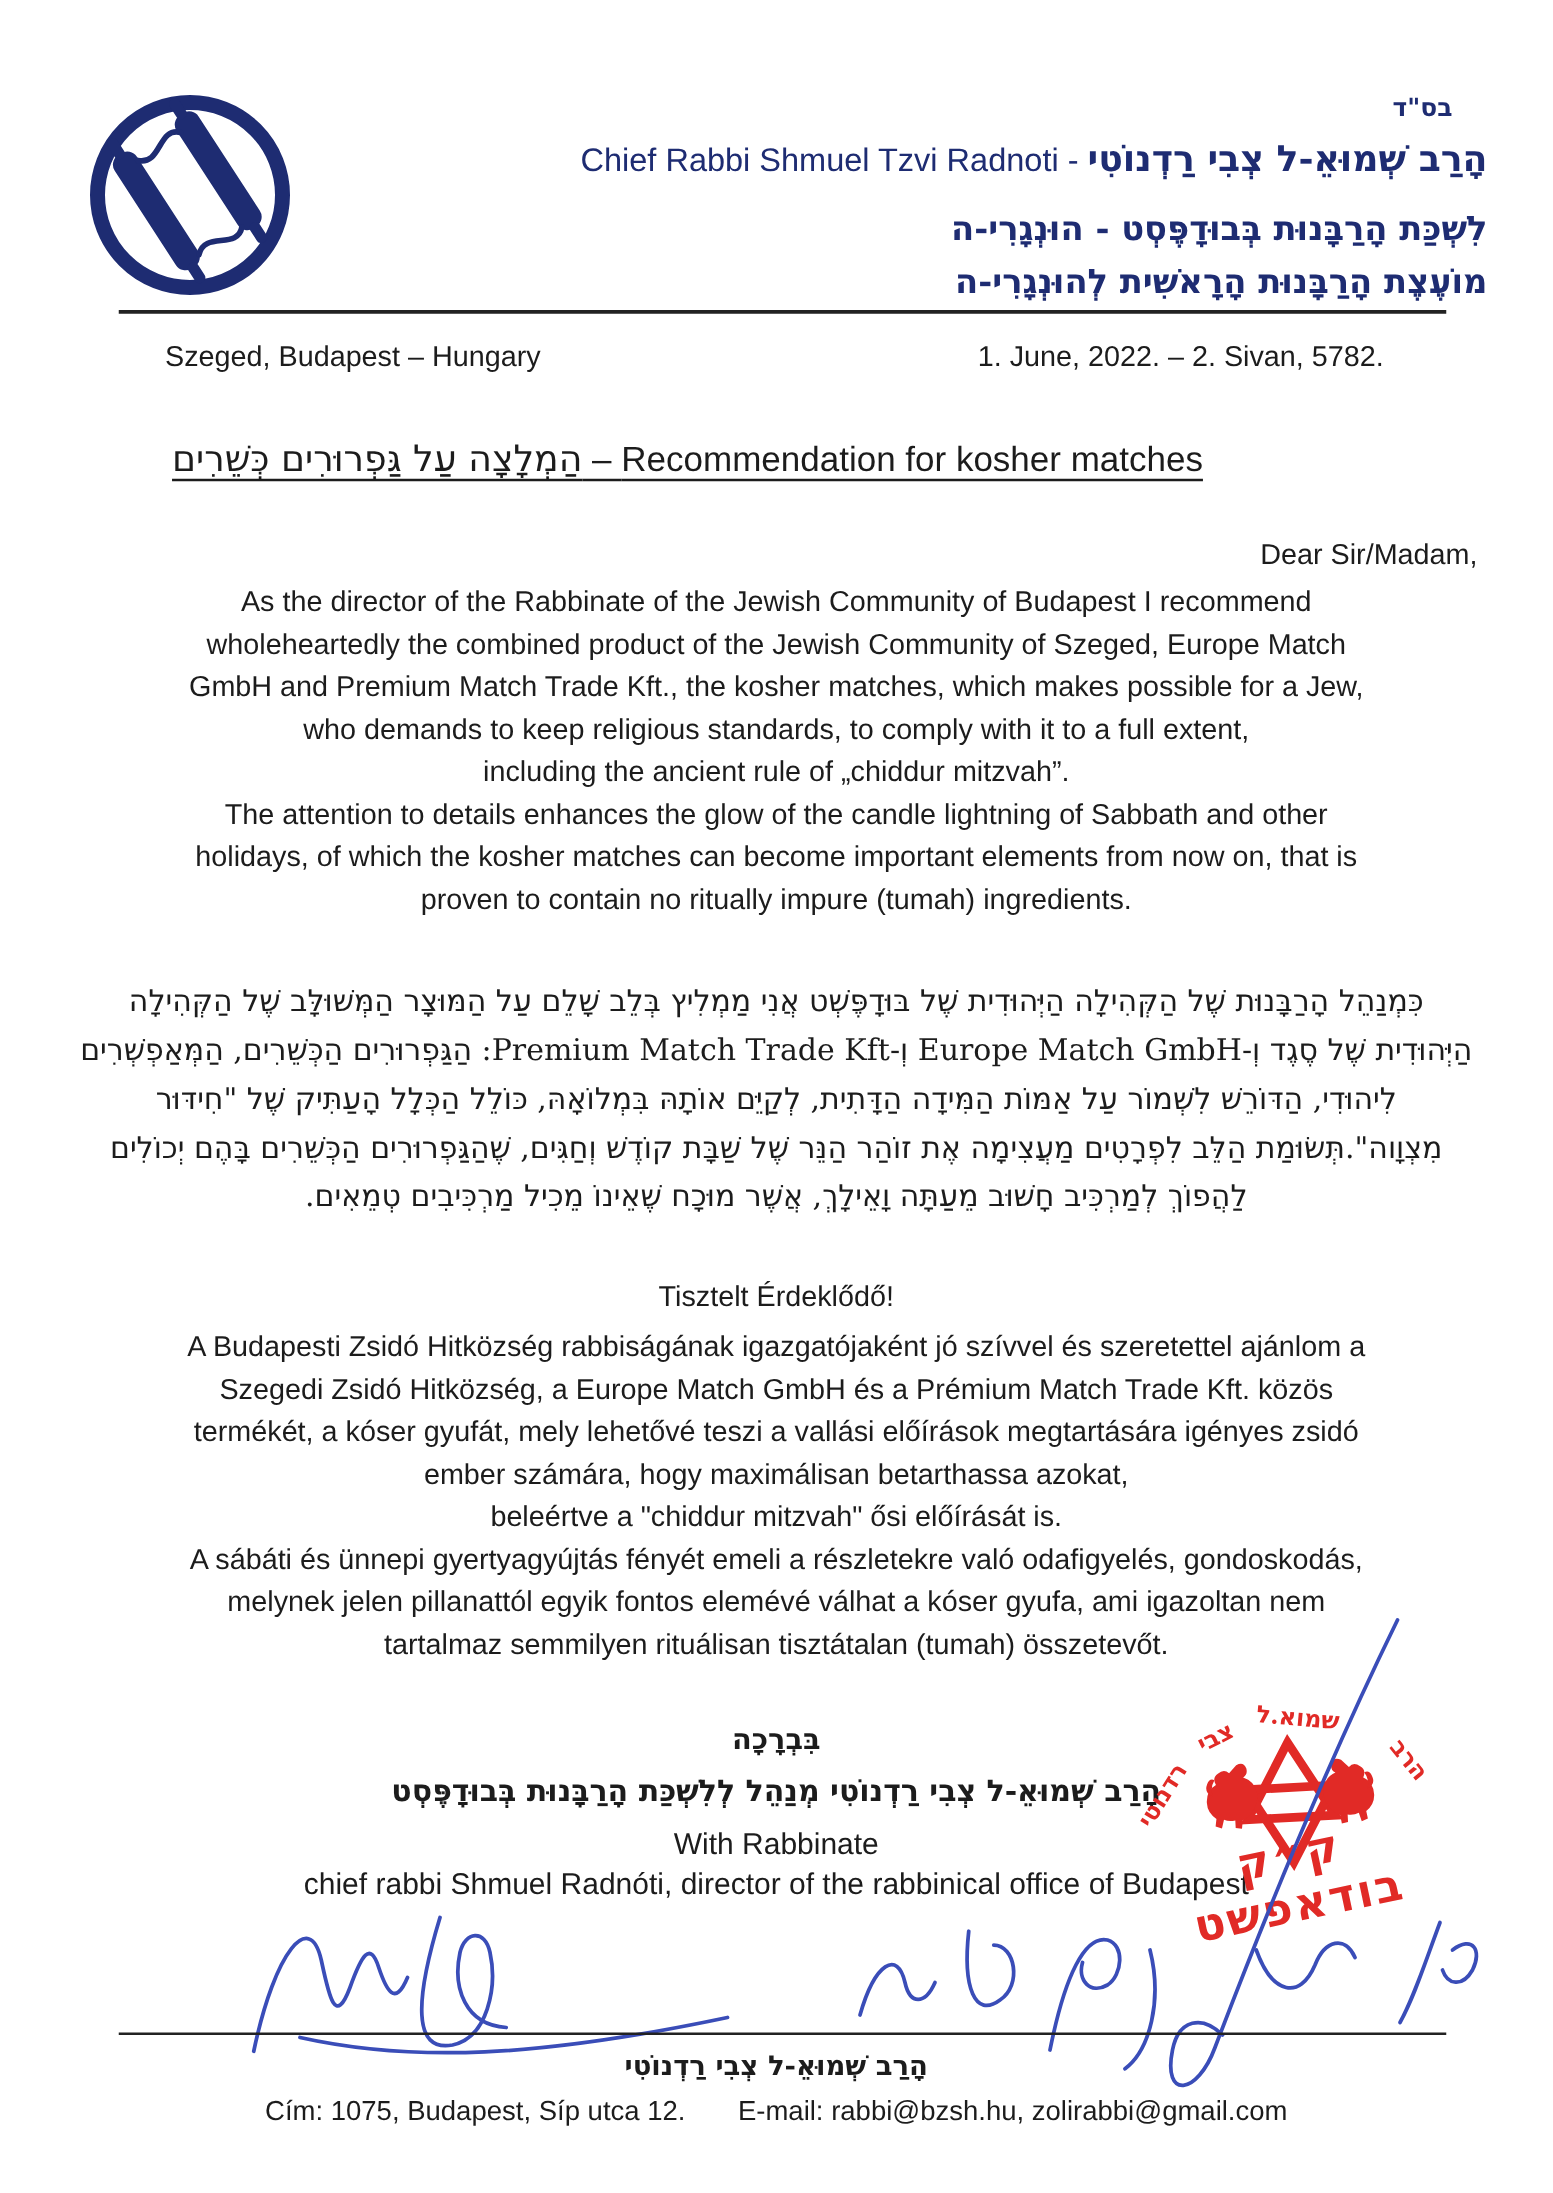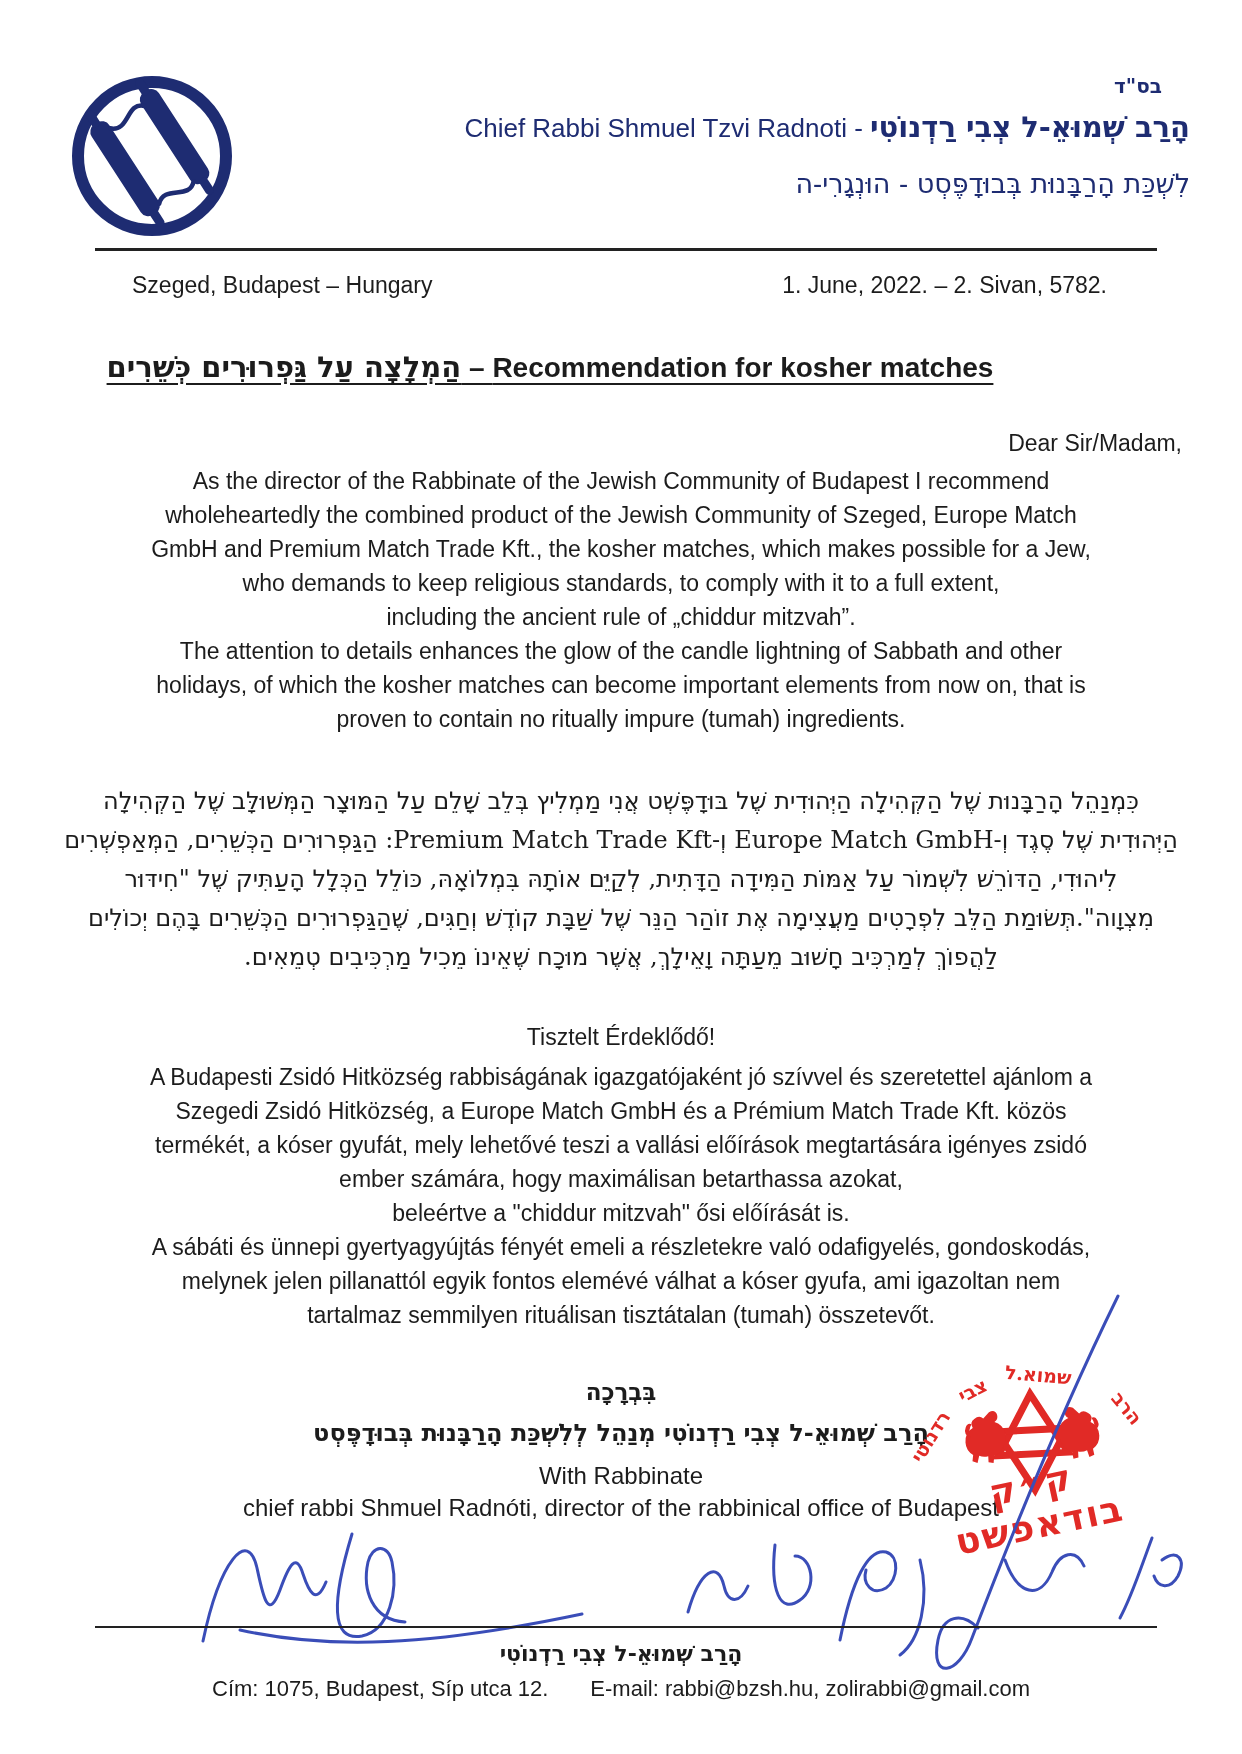--- a/index.html
+++ b/index.html
@@ -12,29 +12,29 @@
   .center { text-align:center; }
   .lines { white-space:pre-line; }
   .navy { color:#1e2c72; }
   .heb { font-family:"DejaVu Serif","DejaVu Sans",serif; }
 
   
   .bsd { top:74px; right:80px; font-size:20px; font-weight:bold; }
   .hdr-line1 { top:110px; right:52px; font-size:26px; direction:rtl; }
   .hdr-line1 .en { direction:ltr; unicode-bidi:embed; font-size:26px;margin-left:48px; }
   .hdr-line1 .he { font-weight:bold; font-size:29px; }
-  .hdr-line2 { top:168px; right:52px; font-size:27px; font-weight:normal; direction:rtl; }
+  .hdr-line2 { top:168px; right:52px; font-size:27px; font-weight:bold; direction:rtl; }
   .hdr-line3 { top:210px; right:52px; font-size:27px; font-weight:bold; direction:rtl; }
   .rule-top { top:248px; left:95px; width:1062px; height:3px; background:#222; }
   .rule-bottom { top:1626px; left:95px; width:1062px; height:2px; background:#222; }
 
   .place { top:272px; left:132px; font-size:23px; }
   .date  { top:272px; right:135px; font-size:23px; }
 
-  .title { top:350px; left:0; width:1100px; font-size:28px; font-weight:bold;
+  .title { top:350px; left:0; width:1100px; font-size:28px; font-weight:normal;
            text-decoration:underline; text-underline-offset:6px; }
   .title .heb { font-size:29px; }
 
   .sal-en  { top:430px; left:60px; width:1122px; font-size:23px;text-align:right; }
   .body-en { top:464px; left:60px; width:1122px; font-size:23px; line-height:34px; }
   .body-he { top:782px; left:60px; width:1122px; direction:rtl; font-size:24px; line-height:39px; }
   .sal-hu  { top:1024px; left:60px; width:1122px; font-size:23px; }
   .body-hu { top:1060px; left:60px; width:1122px; font-size:23px; line-height:34px; }
 
   .bracha     { top:1378px; left:60px; width:1122px; font-size:23px; font-weight:bold; direction:rtl; }
@@ -81,20 +81,21 @@
         <path d="M66,40 C80,54 94,26 107,40"></path>
         <path d="M66,130 C80,116 94,144 107,130"></path>
       </g>
     </svg>
   </div>
 
   <div class="abs hdr-line1 navy">
     <span class="he heb">הָרַב שְׁמוּאֵ-ל צְבִי רַדְנוֹטִי</span><span> - </span><span class="en">Chief Rabbi Shmuel Tzvi Radnoti</span>
   </div>
   <div class="abs hdr-line2 navy heb">לִשְׁכַּת הָרַבָּנוּת בְּבוּדָפֶּסְט - הוּנְגָרִי-ה</div>
+  <div class="abs hdr-line3 navy heb">מוֹעֶצֶת הָרַבָּנוּת הָרָאשִׁית לְהוּנְגָרִי-ה</div>
 
   <div class="abs rule-top"></div>
 
   <div class="abs place">Szeged, Budapest – Hungary</div>
   <div class="abs date">1. June, 2022. – 2. Sivan, 5782.</div>
 
   <div class="abs title center">
     <span class="heb">הַמְלָצָה עַל גַּפְרוּרִים כְּשֵׁרִים</span><span> – </span><span>Recommendation for kosher matches</span>
   </div>
 

